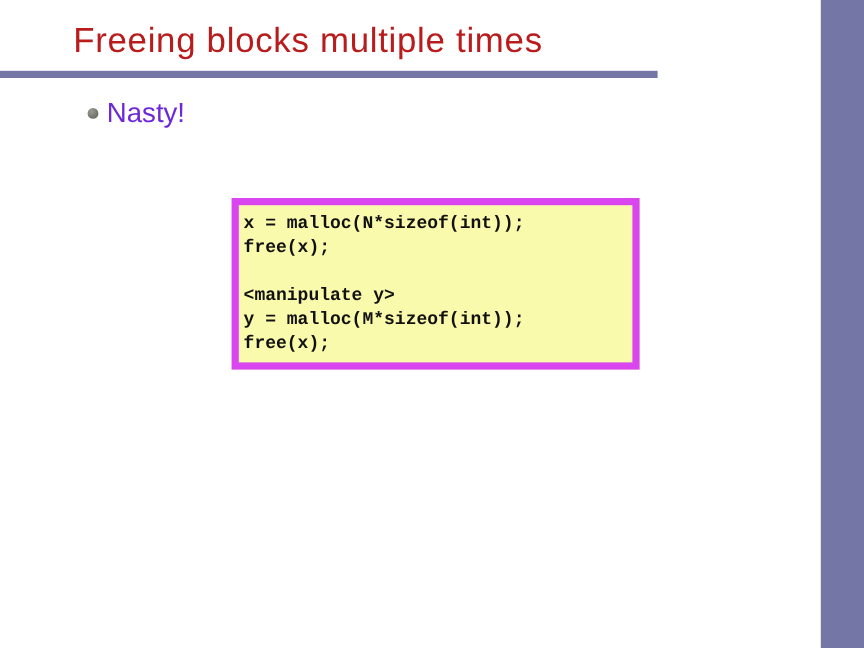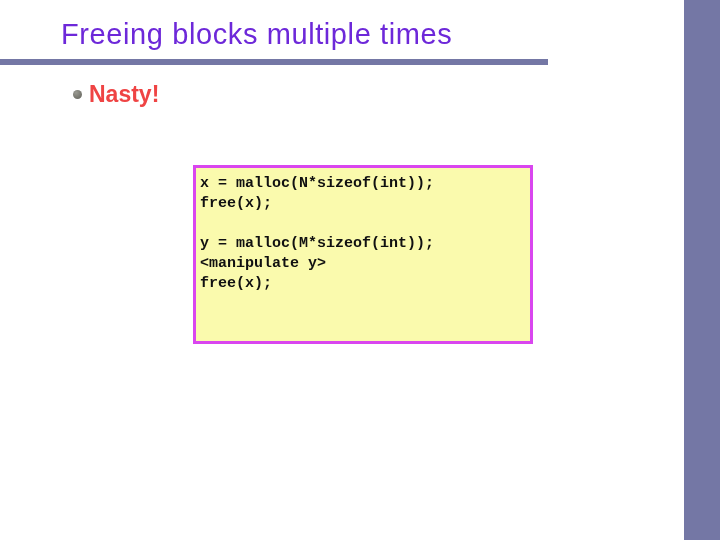--- a/index.html
+++ b/index.html
@@ -15,21 +15,21 @@
     overflow: hidden;
     font-family: "Liberation Sans", sans-serif;
   }
   .slide-title {
     position: absolute;
     left: 61px;
     top: 18px;
     font-size: 29px;
     font-weight: 400;
     letter-spacing: 0.6px;
-    color: #6d28d9;
+    color: #b91c1c;
     white-space: nowrap;
   }
   .title-divider {
     position: absolute;
     left: 0;
     top: 59px;
     width: 548px;
     height: 6px;
     background: #7477A5;
   }
@@ -52,34 +52,33 @@
     width: 9px;
     height: 9px;
     border-radius: 50%;
     margin-top: 9px;
     margin-right: 7px;
     background: radial-gradient(circle at 35% 30%, #9a9a92, #5f5f58);
     flex: 0 0 auto;
   }
   .bullet-label {
     font-size: 23px;
-    color: #ef4444;
+    color: #6d28d9;
     line-height: 26px;
     white-space: nowrap;
-    font-weight: bold;
   }
   .code-box {
     position: absolute;
     left: 193px;
     top: 165px;
     width: 340px;
-    height: 179px;
+    height: 143px;
     box-sizing: border-box;
     background: #FAFAAD;
-    border: 3px solid #d946ef;
+    border: 6px solid #d946ef;
     padding: 6px 4px 0 4px;
     overflow: hidden;
   }
   .code-line {
     font-family: "Liberation Mono", "DejaVu Sans Mono", monospace;
     font-size: 15px;
     font-weight: 700;
     line-height: 20px;
     height: 20px;
     color: #111111;
@@ -99,18 +98,18 @@
 
   <div class="bullet-item">
     <span class="bullet-dot"></span>
     <span class="bullet-label">Nasty!</span>
   </div>
 
   <div class="code-box">
     <div class="code-line">x = malloc(N*sizeof(int));</div>
     <div class="code-line">free(x);</div>
     <div class="code-line"></div>
+    <div class="code-line">&lt;manipulate y&gt;</div>
     <div class="code-line">y = malloc(M*sizeof(int));</div>
-    <div class="code-line">&lt;manipulate y&gt;</div>
     <div class="code-line">free(x);</div>
   </div>
 
 </div>
 
 </body></html>

